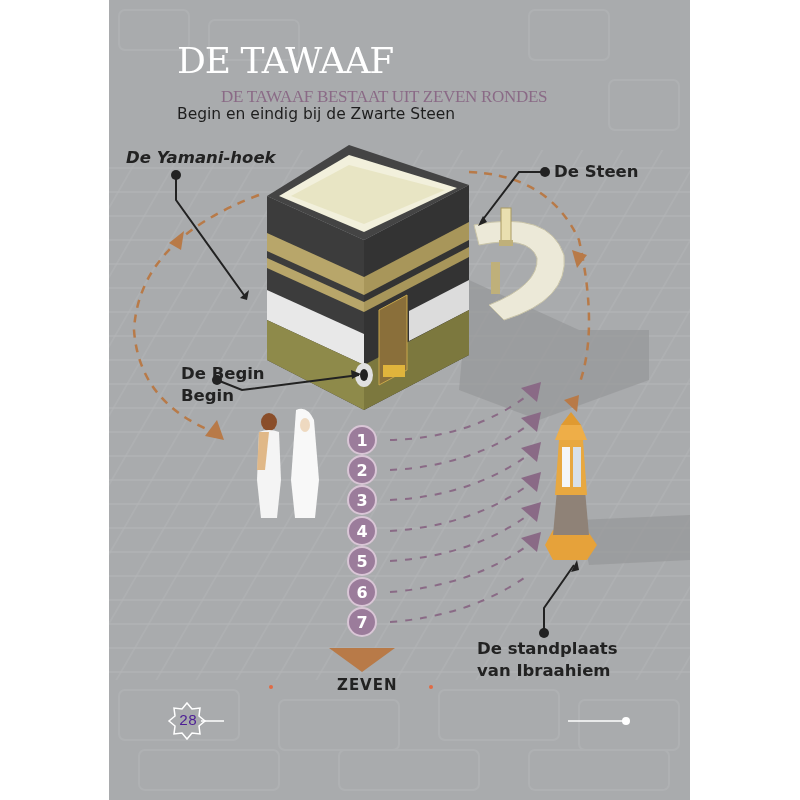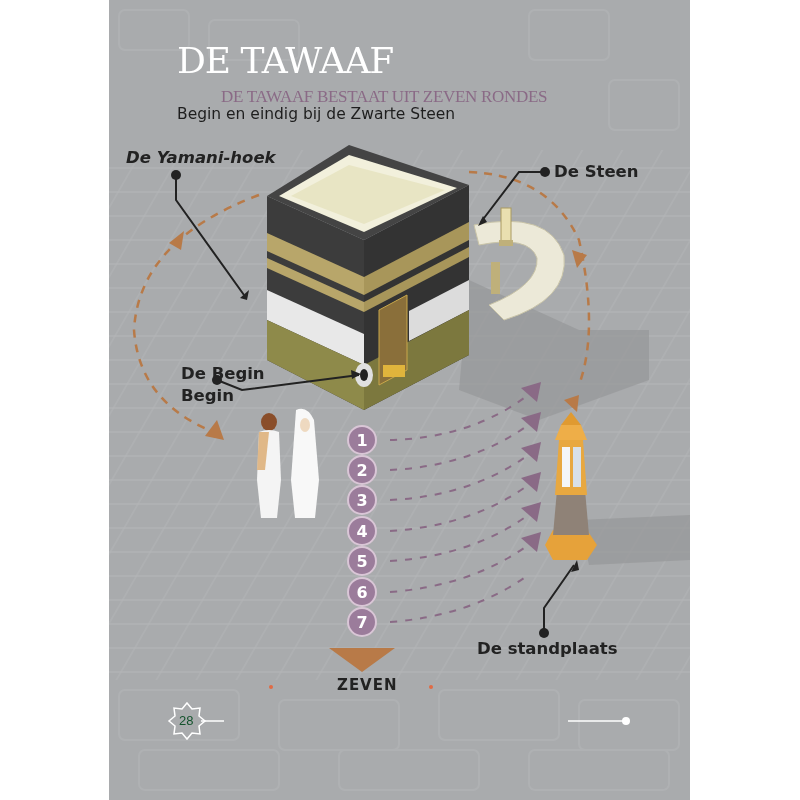--- a/index.html
+++ b/index.html
@@ -6,21 +6,21 @@
   body { width: 800px; height: 800px; background: #ffffff; position: relative; overflow: hidden; font-family: "DejaVu Sans", sans-serif; }
   .page { position: absolute; left: 109px; top: 0; width: 581px; height: 800px; background: #a9abad; overflow: hidden; }
   .page-bg { position: absolute; left: 0; top: 0; }
   .abs { position: absolute; }
   .title { left: 68px; top: 40px; font-family: "DejaVu Serif", serif; font-size: 36px; color: #ffffff; letter-spacing: -1px; white-space: nowrap; }
   .subtitle { left: 68px; top: 87px; font-family: "Liberation Serif", serif; font-size: 17px; color: #8a6a86; white-space: nowrap; letter-spacing: -0.3px; margin-left: 44px; }
   .tagline { left: 68px; top: 105px; font-family: "DejaVu Sans", sans-serif; font-size: 15.5px; color: #1e1e1e; white-space: nowrap; }
   .label { font-family: "DejaVu Sans", sans-serif; font-weight: bold; font-size: 16.5px; color: #222222; white-space: nowrap; line-height: 22px; }
   .round { width: 30px; height: 30px; border-radius: 50%; background: #9b7c9b; border: 2px solid #d9c6d6; box-sizing: border-box; color: #ffffff; font-weight: bold; font-size: 16px; display: flex; align-items: center; justify-content: center; font-family: "DejaVu Sans", sans-serif; }
   .safa { font-family: "DejaVu Sans", sans-serif; font-weight: bold; font-size: 15px; color: #222; letter-spacing: 1px; }
-  .page-num { font-family: Liberation Sans, sans-serif; font-size: 13px; color: #14532d; }
+  .page-num { font-family: Liberation Mono, monospace; font-size: 15px; color: #4c1d95; }
 </style>
 </head>
 <body>
 
 <div class="page">
 
   <svg class="page-bg" width="581" height="800" viewBox="0 0 581 800">
     <defs>
       <pattern id="tiles" width="40" height="24" patternUnits="userSpaceOnUse" patternTransform="skewX(-30)">
         <rect width="40" height="24" fill="none" stroke="#b8babc" stroke-width="1"></rect>
@@ -174,20 +174,21 @@
   <div class="abs label" style="left:17px; top:147px;font-style:italic;">De Yamani-hoek</div>
   <div class="abs label" style="left:445px; top:161px;">De Steen</div>
 
   <div class="abs label" style="left:72px; top:363px;">
     <div>De Begin</div>
     <div>Begin</div>
   </div>
 
   <div class="abs label" style="left:332px; top:638px;margin-left:36px;">
     <div>De standplaats</div>
+    <div>van Ibraahiem</div>
   </div>
 
   <div class="abs safa" style="left:228px; top:676px;">ZEVEN</div>
 
   <div class="abs round" style="left:238px; top:425px;">1</div>
   <div class="abs round" style="left:238px; top:455px;">2</div>
   <div class="abs round" style="left:238px; top:485px;">3</div>
   <div class="abs round" style="left:238px; top:516px;">4</div>
   <div class="abs round" style="left:238px; top:546px;">5</div>
   <div class="abs round" style="left:238px; top:577px;">6</div>

